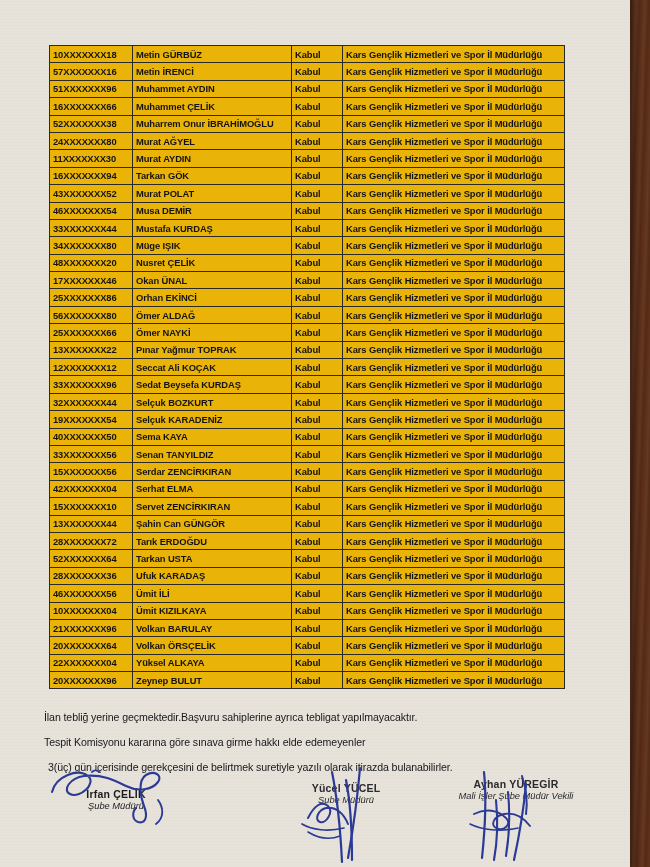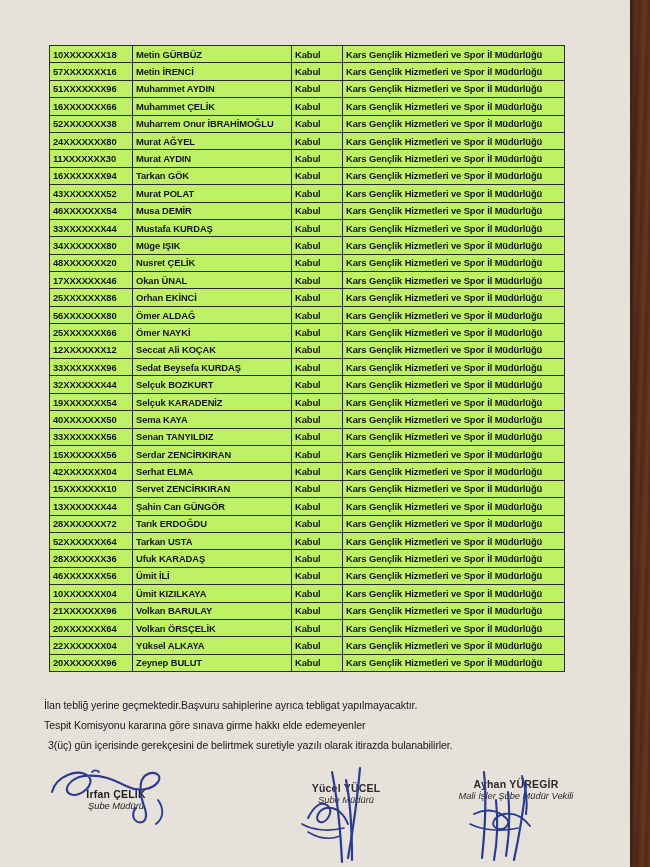--- a/index.html
+++ b/index.html
@@ -59,21 +59,21 @@
   .table-wrap {
     position: absolute;
     left: 49px;
     top: 45px;
     width: 516px;
   }
   table.roster {
     border-collapse: collapse;
     width: 100%;
     table-layout: fixed;
-    background: #bef264;
+    background: #eab308;
   }
   table.roster td {
     border: 1px solid #2a2a2a;
     height: 16.4px;
     padding: 0 0 0 3px;
     font-size: 9.4px;
     line-height: 15px;
     color: #141414;
     white-space: nowrap;
     overflow: hidden;
@@ -95,21 +95,21 @@
   }
 
   
   .notes {
     position: absolute;
     left: 44px;
     top: 699px;
     width: 560px;
   }
   .notes p {
-    margin: 0 0 7px 0;
+    margin: 12px 0 7px 0;
     font-size: 10.6px;
     line-height: 13px;
     color: #17171c;
     letter-spacing: -0.1px;
   }
   .notes p.indent { padding-left: 4px; }
 
   
   .signatures {
     position: absolute;
@@ -269,20 +269,26 @@
           </tr>
           <tr>
             <td class="col-id">56XXXXXXX80</td>
             <td class="col-name">Ömer   ALDAĞ</td>
             <td class="col-status">Kabul</td>
             <td class="col-org">Kars Gençlik Hizmetleri ve Spor İl Müdürlüğü</td>
           </tr>
           <tr>
             <td class="col-id">25XXXXXXX66</td>
             <td class="col-name">Ömer   NAYKİ</td>
+            <td class="col-status">Kabul</td>
+            <td class="col-org">Kars Gençlik Hizmetleri ve Spor İl Müdürlüğü</td>
+          </tr>
+          <tr>
+            <td class="col-id">13XXXXXXX22</td>
+            <td class="col-name">Pınar Yağmur  TOPRAK</td>
             <td class="col-status">Kabul</td>
             <td class="col-org">Kars Gençlik Hizmetleri ve Spor İl Müdürlüğü</td>
           </tr>
           <tr>
             <td class="col-id">12XXXXXXX12</td>
             <td class="col-name">Seccat Ali  KOÇAK</td>
             <td class="col-status">Kabul</td>
             <td class="col-org">Kars Gençlik Hizmetleri ve Spor İl Müdürlüğü</td>
           </tr>
           <tr>

